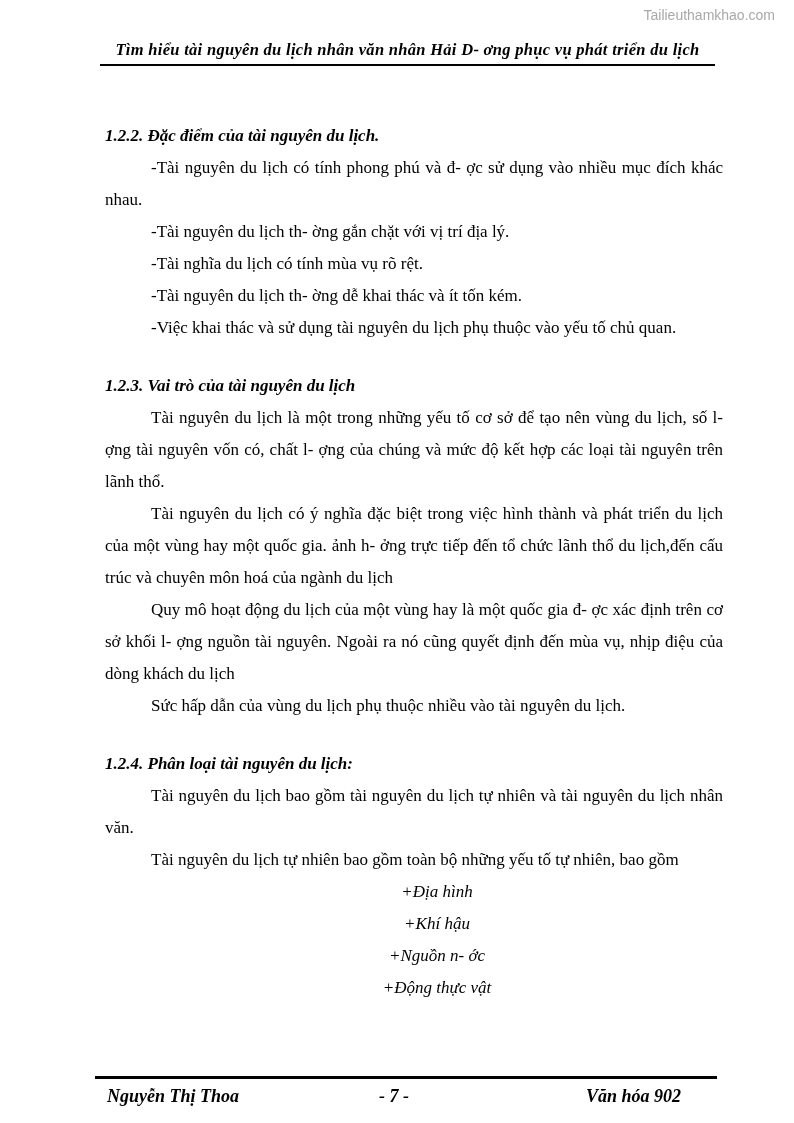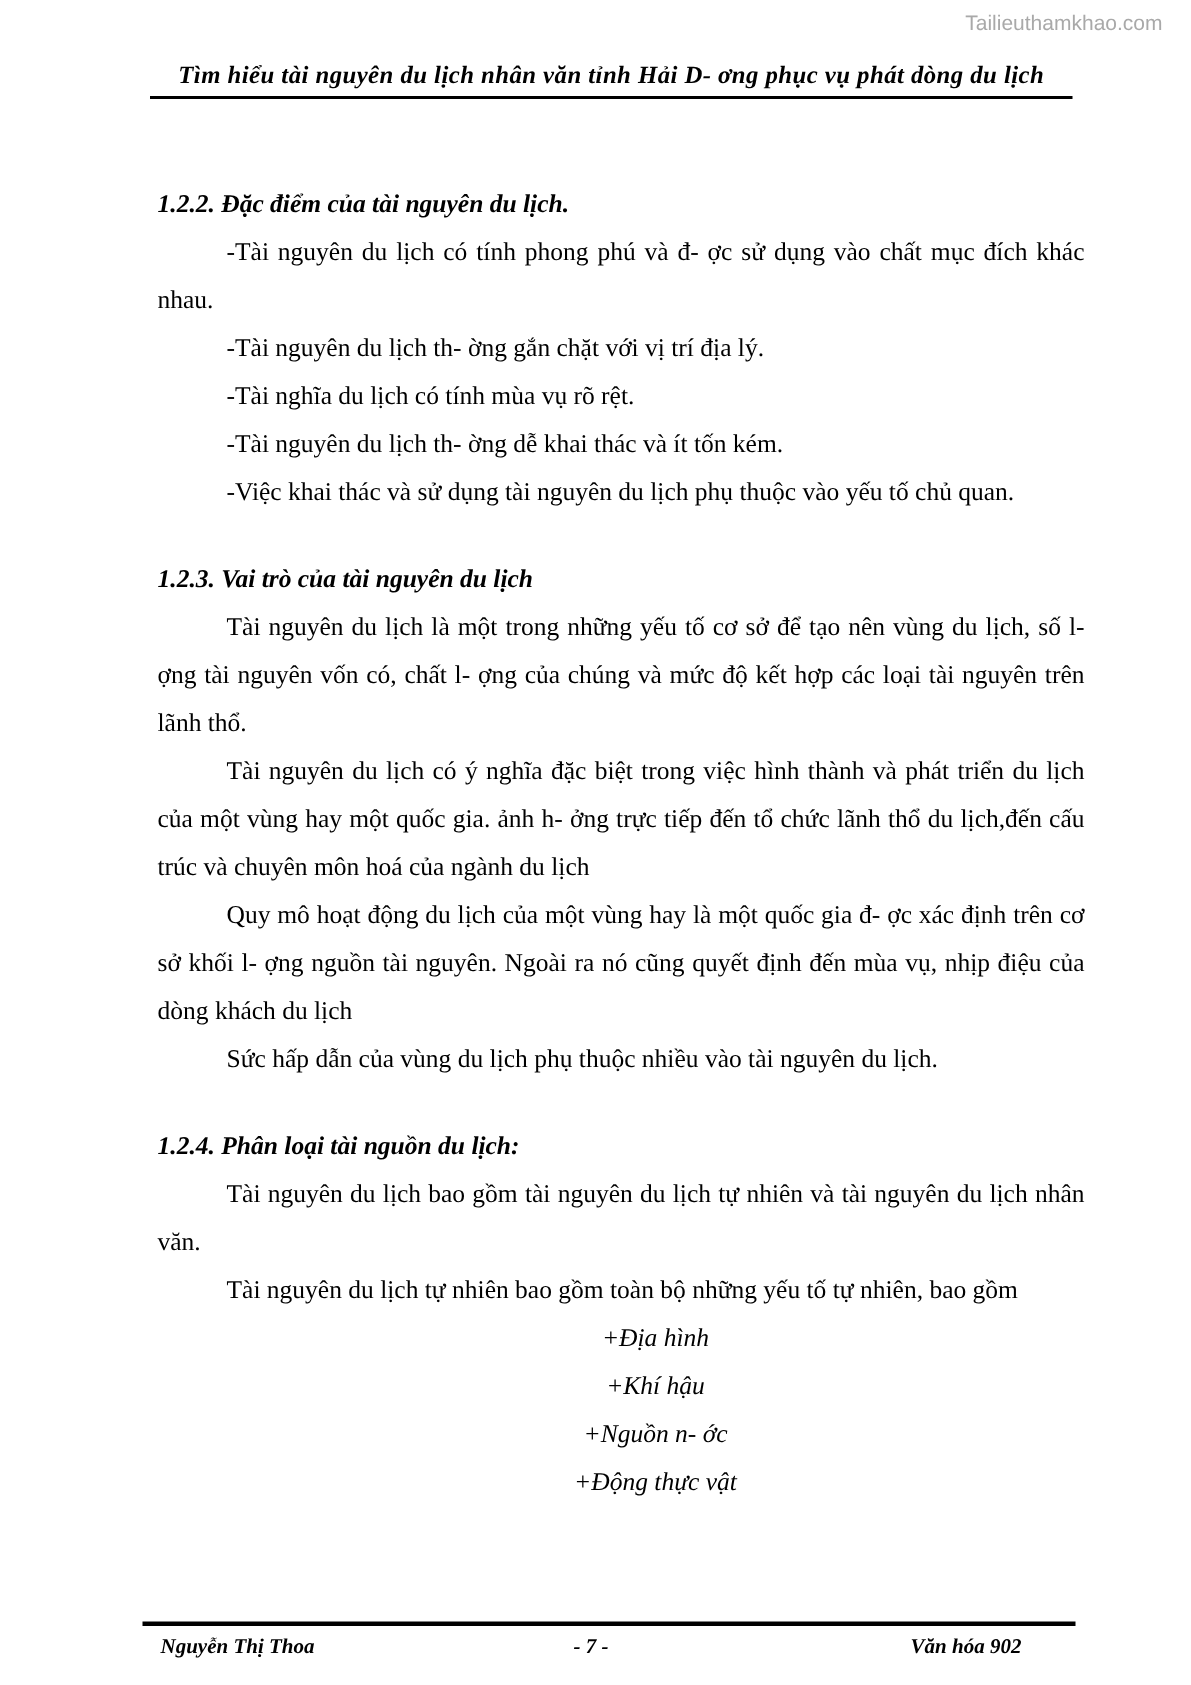--- a/index.html
+++ b/index.html
@@ -68,53 +68,53 @@
   .footer {
     position: absolute;
     left: 95px;
     right: 68px;
     bottom: 16px;
     border-top: 3px solid #000;
     padding-top: 7px;
     display: flex;
     font-weight: bold;
     font-style: italic;
-    font-size: 14px;
+    font-size: 18px;
   }
   .footer-left  { flex: 1; text-align: left; padding-left: 12px; }
   .footer-center{ flex: 1; text-align: center; }
   .footer-right { flex: 1; text-align: right; padding-right: 36px; font-family: Liberation Serif, serif; }
 </style>
 </head>
 <body>
 
 <div class="page">
 
   <div class="watermark">Tailieuthamkhao.com</div>
 
   <div class="header">
-    <span class="header-title">Tìm hiểu tài nguyên du lịch nhân văn tỉnh Hải D- ơng phục vụ phát dòng du lịch</span>
+    <span class="header-title">Tìm hiểu tài nguyên du lịch nhân văn nhân Hải D- ơng phục vụ phát triển du lịch</span>
   </div>
 
   <div class="content">
 
     <h2 class="section-heading">1.2.2. Đặc điểm của tài nguyên du lịch.</h2>
-    <p class="para">-Tài nguyên du lịch có tính phong phú và đ- ợc sử dụng vào chất mục đích khác nhau.</p>
+    <p class="para">-Tài nguyên du lịch có tính phong phú và đ- ợc sử dụng vào nhiều mục đích khác nhau.</p>
     <p class="para">-Tài nguyên du lịch th- ờng gắn chặt với vị trí địa lý.</p>
     <p class="para">-Tài nghĩa du lịch có tính mùa vụ rõ rệt.</p>
     <p class="para">-Tài nguyên du lịch th- ờng dễ khai thác và ít tốn kém.</p>
     <p class="para">-Việc khai thác và sử dụng tài nguyên du lịch phụ thuộc vào yếu tố chủ quan.</p>
 
     <h2 class="section-heading section-gap">1.2.3. Vai trò của tài nguyên du lịch</h2>
     <p class="para">Tài nguyên du lịch là một trong những yếu tố cơ sở để tạo nên vùng du lịch, số l- ợng tài nguyên vốn có, chất l- ợng của chúng và mức độ kết hợp các loại tài nguyên trên lãnh thổ.</p>
     <p class="para">Tài nguyên du lịch có ý nghĩa đặc biệt trong việc hình thành và phát triển du lịch của một vùng hay một quốc gia. ảnh h- ởng trực tiếp đến tổ chức lãnh thổ du lịch,đến cấu trúc và chuyên môn hoá của  ngành du lịch</p>
     <p class="para">Quy mô hoạt động du lịch của một vùng hay là một quốc gia đ- ợc xác định trên cơ sở khối l- ợng nguồn tài nguyên. Ngoài ra nó cũng quyết định đến mùa vụ, nhịp điệu của dòng khách du lịch</p>
     <p class="para">Sức hấp dẫn của vùng du lịch phụ thuộc nhiều vào tài nguyên du lịch.</p>
 
-    <h2 class="section-heading section-gap">1.2.4. Phân loại tài nguồn du lịch:</h2>
+    <h2 class="section-heading section-gap">1.2.4. Phân loại tài nguyên du lịch:</h2>
     <p class="para">Tài nguyên du lịch bao gồm tài nguyên du lịch tự nhiên và tài nguyên du lịch nhân văn.</p>
     <p class="para">Tài nguyên du lịch tự nhiên bao gồm toàn bộ những yếu tố tự nhiên, bao gồm</p>
     <p class="list-item">+Địa hình</p>
     <p class="list-item">+Khí hậu</p>
     <p class="list-item">+Nguồn n- ớc</p>
     <p class="list-item">+Động thực vật</p>
 
   </div>
 
   <div class="footer">

